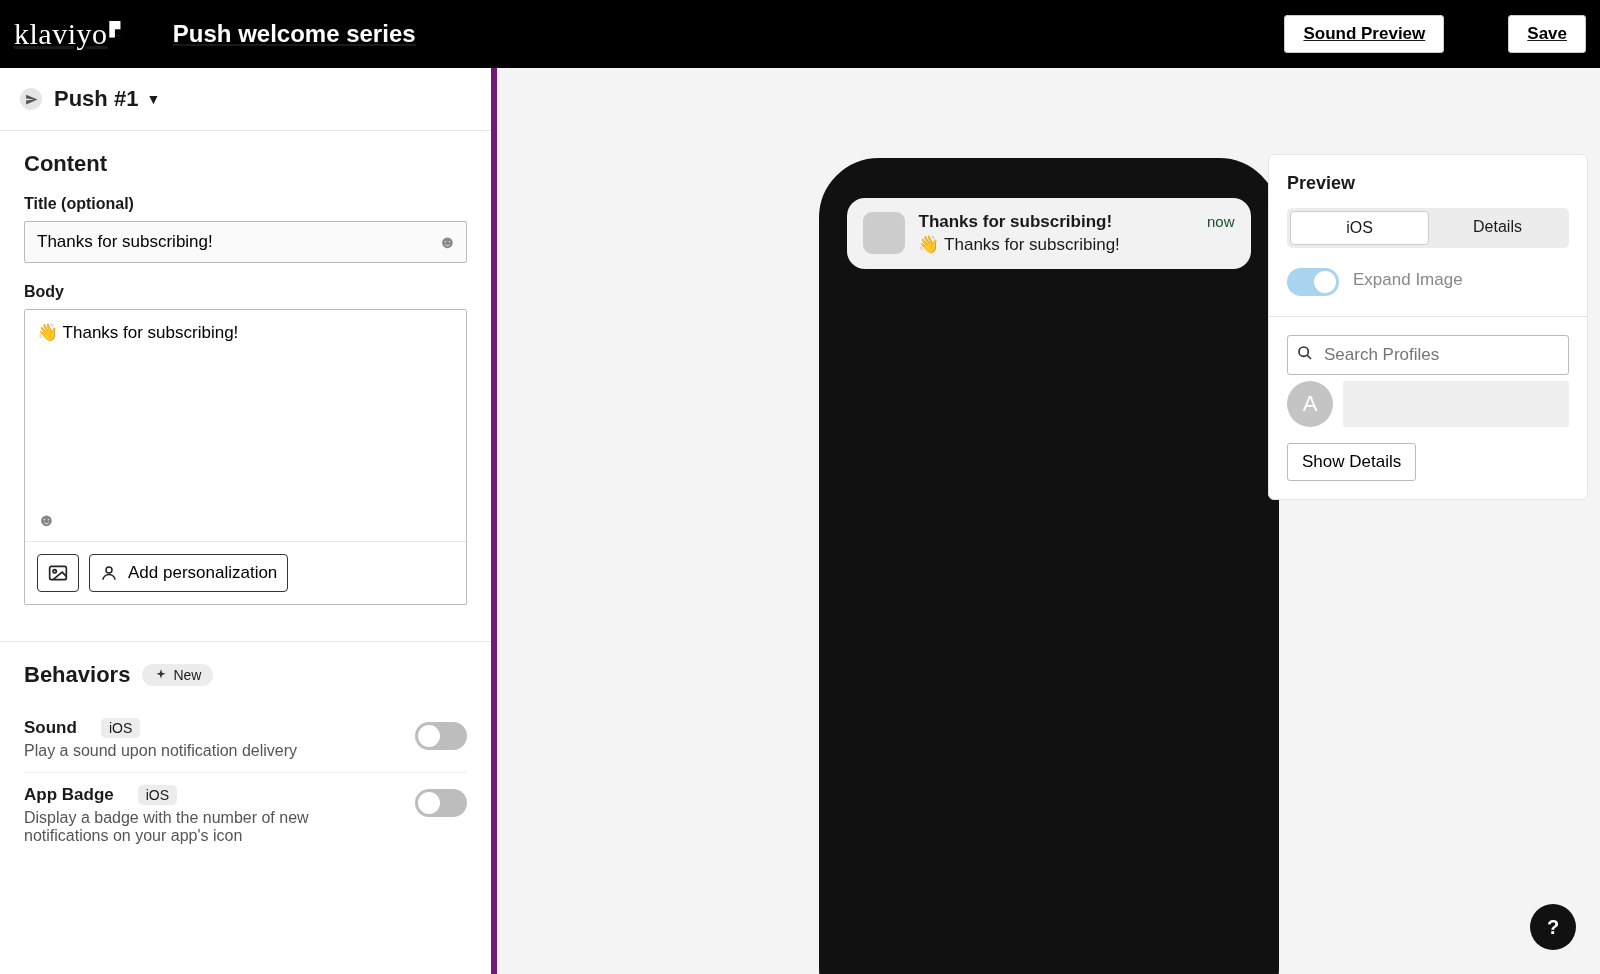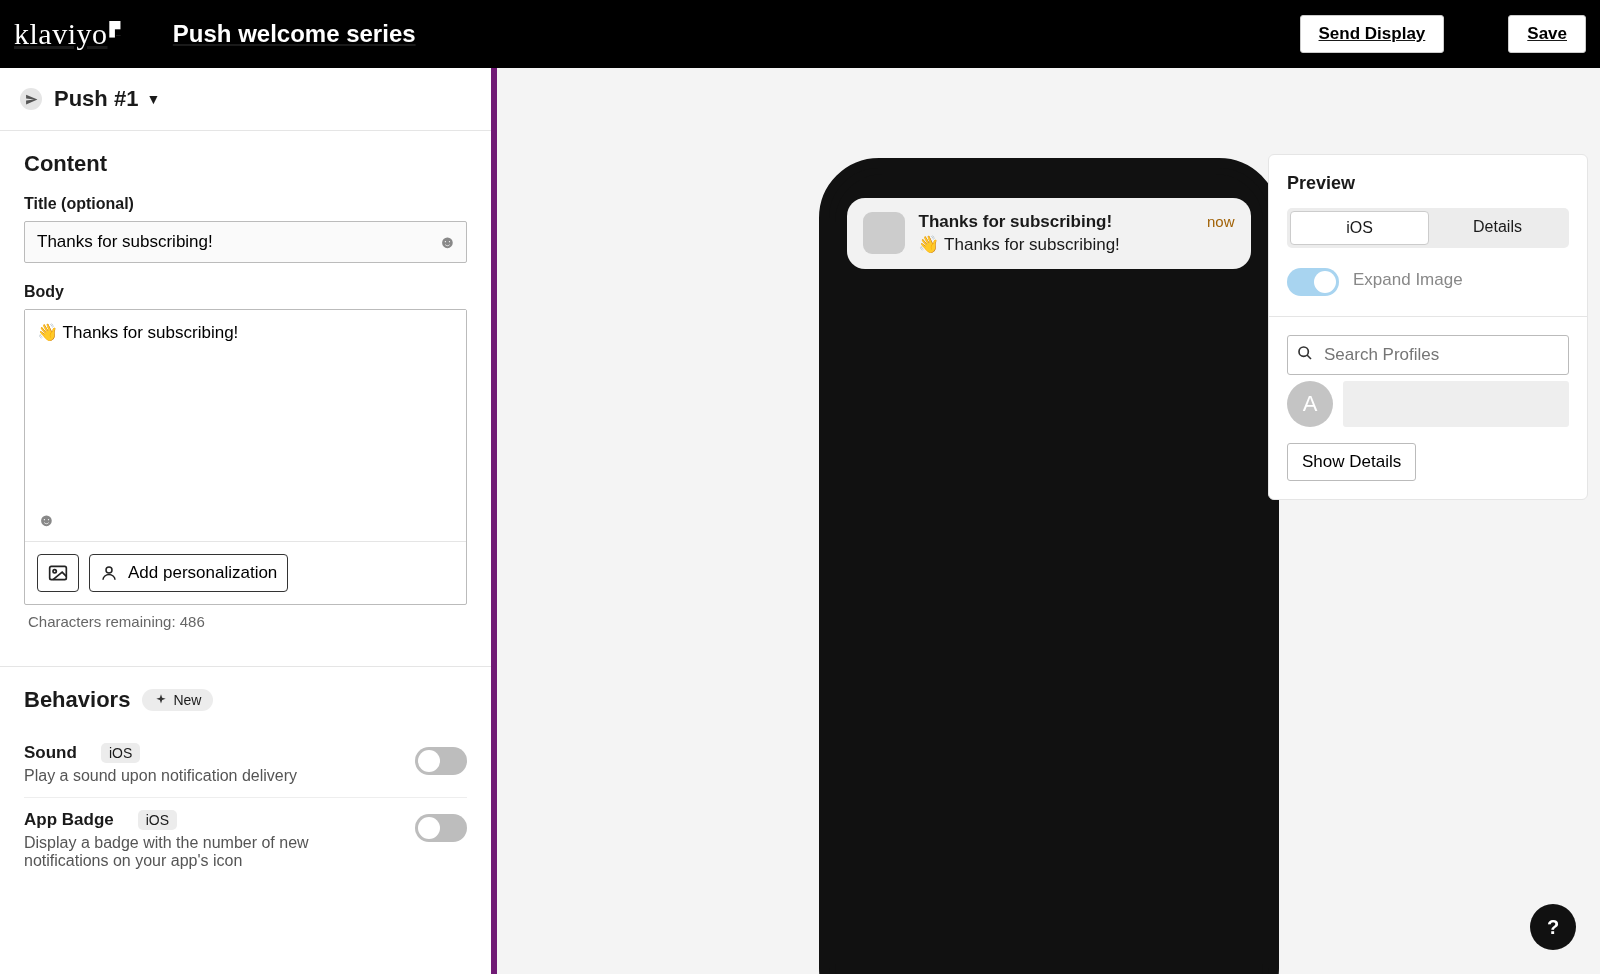--- a/index.html
+++ b/index.html
@@ -57,21 +57,21 @@
 
 
 .phone { width: 460px; height: 870px; border: 10px solid #111; border-radius: 60px; background: #111; position: relative; overflow: hidden; }
 .phone-screen { position: absolute; inset: 6px; border-radius: 48px; background: #111; }
 .clock { color: #fff; font-size: 84px; font-weight: 600; text-align: center; margin-top: 130px; letter-spacing: -2px; }
 .notif { background: #f2f2f2; margin: 24px 12px 0; border-radius: 18px; padding: 14px 16px; display: flex; gap: 14px; }
 .notif-icon { width: 42px; height: 42px; background: #ccc; border-radius: 9px; }
 .notif-body { flex: 1; }
 .notif-head { display: flex; justify-content: space-between; align-items: baseline; }
 .notif-title { font-weight: 600; font-size: 17px; }
-.notif-time { color: #a16207; font-size: 15px; }
+.notif-time { color: #14532d; font-size: 15px; }
 .notif-msg { font-size: 17px; margin-top: 2px; }
 
 
 .rp-title { font-size: 18px; font-weight: 700; margin-bottom: 14px; }
 .seg { display: flex; background: #ececec; border-radius: 5px; padding: 3px; margin-bottom: 16px; }
 .seg-btn { flex: 1; text-align: center; padding: 7px 0; font-size: 16px; cursor: pointer; border-radius: 4px; }
 .seg-btn.active { background: #fff; border: 1px solid #ccc; font-weight: 500; }
 .expand-row { display: flex; align-items: center; gap: 14px; margin-bottom: 20px; }
 .expand-label { color: #888; font-size: 17px; }
 .rp-divider { border-top: 1px solid #e5e5e5; margin: 6px -18px 18px; }
@@ -89,21 +89,21 @@
 </head>
 <body>
 
 <div class="header">
   <div class="logo">
       <span>klaviyo</span>
       <sup>▛</sup>
     </div>
   <div class="flow-title">Push welcome series</div>
   <div class="header-spacer"></div>
-  <button class="btn">Send Display</button>
+  <button class="btn">Sound Preview</button>
   <button class="btn">Save</button>
 </div>
 
 <div class="main">
 
   <div class="left-panel">
     <div class="push-name-row">
       <span class="push-icon-circle">
         <svg width="13" height="13" viewBox="0 0 24 24" fill="#555">
             <path d="M2 21l21-9L2 3v7l15 2-15 2z"></path>
@@ -136,21 +136,20 @@
           </button>
           <button class="icon-btn">
             <svg width="18" height="18" viewBox="0 0 24 24" fill="none" stroke="#222" stroke-width="2">
                 <circle cx="12" cy="8" r="4"></circle>
                 <path d="M4 21c0-4 4-7 8-7s8 3 8 7"></path>
               </svg>
             <span>Add personalization</span>
           </button>
         </div>
       </div>
-      <div class="char-count">Characters remaining: 486</div>
     </div>
 
     <div class="section-divider"></div>
 
     <div class="section">
       <div class="section-title">
         <span>Behaviors</span>
         <span class="new-badge">
           <svg width="14" height="14" viewBox="0 0 24 24" fill="#333">
               <path d="M12 2l2 6 6 2-6 2-2 6-2-6-6-2 6-2z"></path>

